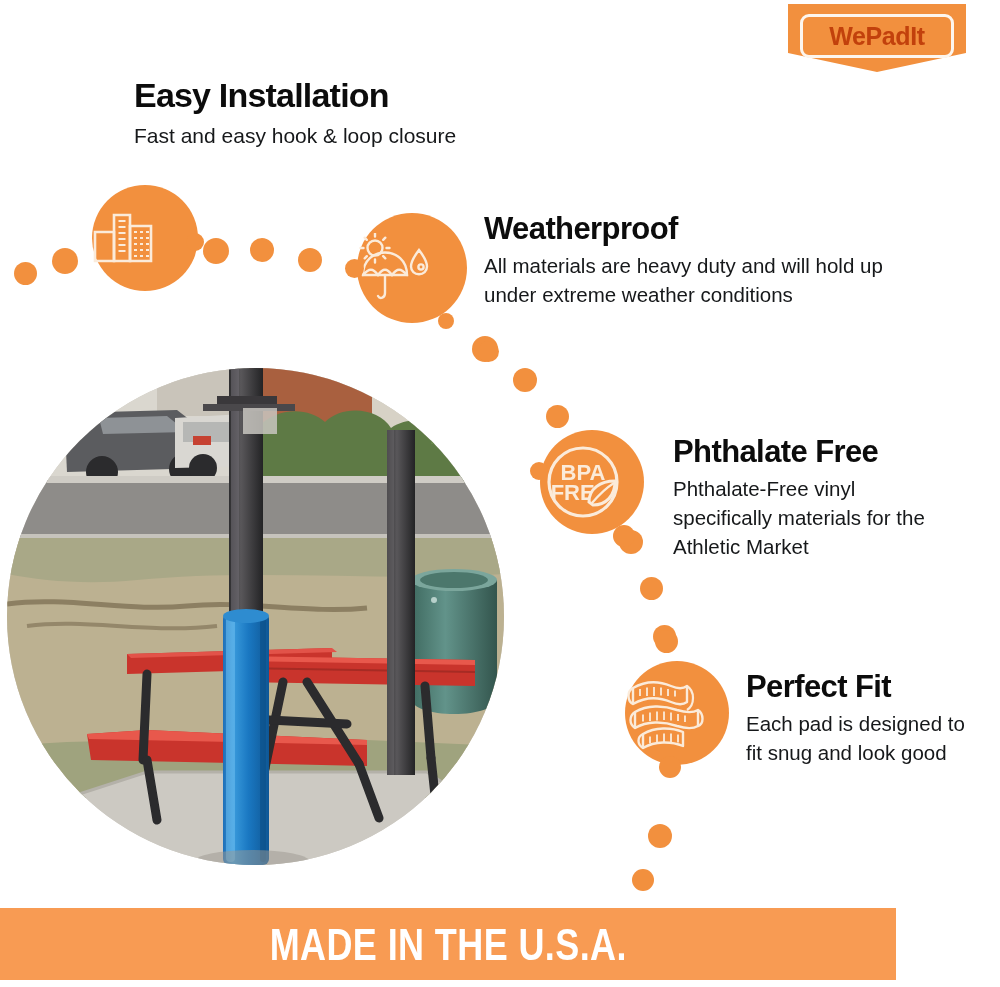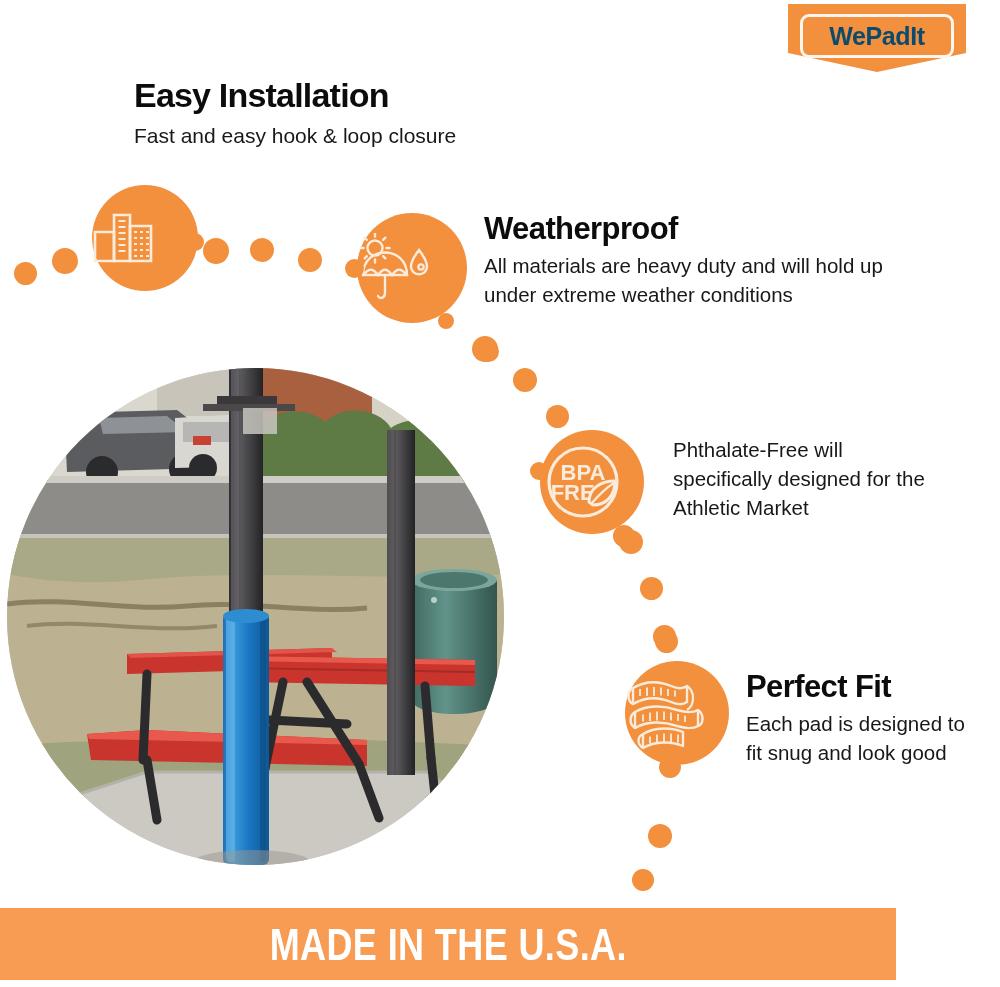--- a/index.html
+++ b/index.html
@@ -38,21 +38,21 @@
     top: 10px;
     right: 12px;
     height: 38px;
     border: 3px solid #FDF6EE;
     border-radius: 9px;
     display: flex;
     align-items: center;
     justify-content: center;
   }
   .logo-text {
-    color: #0c4a6e;
+    color: #c2410c;
     font-size: 25px;
     font-weight: bold;
     letter-spacing: -0.4px;
     line-height: 1;
     white-space: nowrap;
   }
 
   
   .feature { position: absolute; }
   .f-title {
@@ -162,21 +162,22 @@
     <div class="f-title">Easy Installation</div>
     <div class="f-desc">Fast and easy hook &amp; loop closure</div>
   </div>
 
   <div class="feature" id="feat-weather">
     <div class="f-title">Weatherproof</div>
     <div class="f-desc" style="max-width:420px;">All materials are heavy duty and will hold up under extreme weather conditions</div>
   </div>
 
   <div class="feature" id="feat-phthalate">
-    <div class="f-desc" style="max-width:262px;">Phthalate-Free will specifically designed for the Athletic Market</div>
+    <div class="f-title">Phthalate Free</div>
+    <div class="f-desc" style="max-width:262px;">Phthalate-Free vinyl specifically materials for the Athletic Market</div>
   </div>
 
   <div class="feature" id="feat-fit">
     <div class="f-title">Perfect Fit</div>
     <div class="f-desc" style="max-width:228px;">Each pad is designed to fit snug and look good</div>
   </div>
 
   <div class="dot" style="left:14px;  top:262px; width:23px; height:23px;"></div>
   <div class="dot" style="left:52px;  top:248px; width:26px; height:26px;"></div>
 

